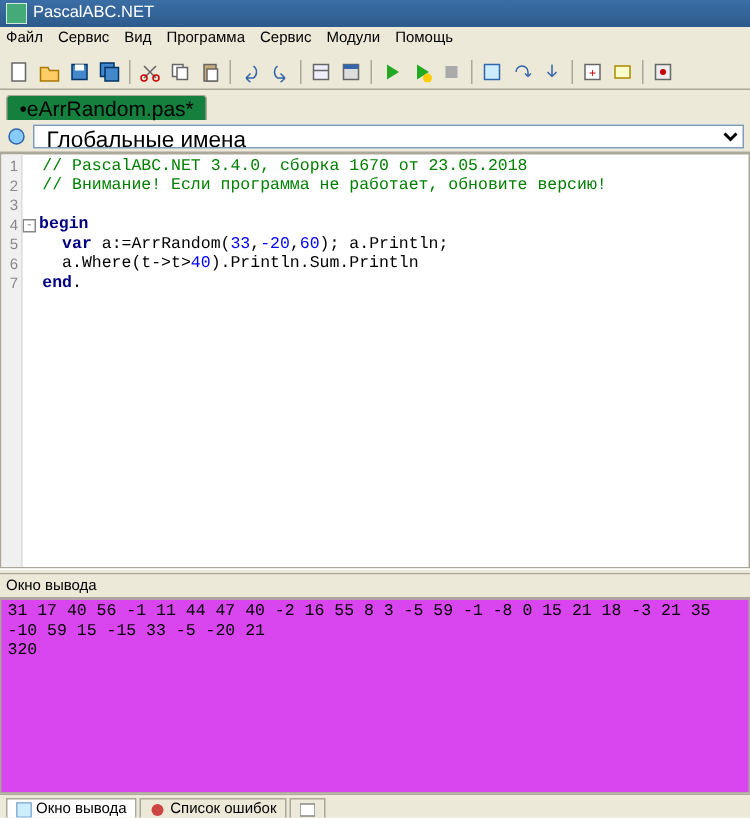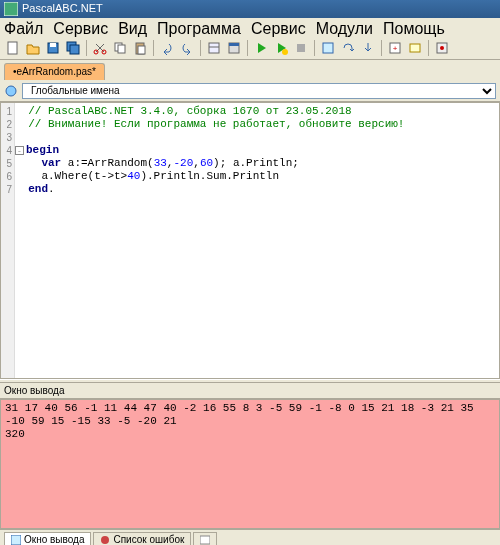--- a/index.html
+++ b/index.html
@@ -1,39 +1,39 @@
 <!DOCTYPE html>
 <html><head>
 <meta charset="utf-8">
 <style>
 * { margin: 0; padding: 0; box-sizing: border-box; }
 body { font-family: Tahoma, sans-serif; font-size: 11px; background: #ece9d8; width: 500px; height: 545px; overflow: hidden; }
 .titlebar { background: linear-gradient(to bottom, #3b6ea5, #2d5a8c); color: white; height: 18px; padding: 2px 4px; font-size: 11px; display: flex; }
 .titlebar-icon { width: 14px; height: 14px; margin-right: 4px; background: #fff; display: inline-block; }
-.menubar { background: #ece9d8; height: 18px; padding: 2px 4px; display: flex; gap: 10px; font-size: 16px; }
+.menubar { background: #ece9d8; height: 18px; padding: 2px 4px; display: flex; gap: 10px; font-size: 10px; }
 .menubar span { cursor: pointer; }
 .toolbar { background: #ece9d8; height: 24px; padding: 2px 4px; display: flex; gap: 2px; align-items: center; border-bottom: 1px solid #aca899; }
 .tb-btn { width: 18px; height: 18px; display: flex; align-items: center; justify-content: center; font-size: 11px; cursor: pointer; }
 .tb-sep { width: 1px; height: 16px; background: #aca899; margin: 0 2px; }
 .tabs { background: #ece9d8; height: 20px; padding-top: 3px; padding-left: 4px; display: flex; }
-.tab { background: #fdba74; border: 1px solid #aca899; border-bottom: none; padding: 2px 8px; font-size: 10px; display: flex; align-items: flex-start; gap: 4px; border-radius: 3px 3px 0 0; }
+.tab { background: #15803d; border: 1px solid #aca899; border-bottom: none; padding: 2px 8px; font-size: 14px; display: flex; align-items: center; gap: 4px; border-radius: 3px 3px 0 0; }
 .scope-bar { background: #ece9d8; height: 22px; padding: 2px 4px; display: flex; align-items: center; border-bottom: 1px solid #aca899; }
 .scope-icon { width: 14px; height: 14px; margin-right: 4px; }
-.scope-select { flex: 1; height: 16px; font-size: 10px; background: white; border: 1px solid #7f9db9; padding: 0 4px; }
+.scope-select { flex: 1; height: 16px; font-size: 15px; background: white; border: 1px solid #7f9db9; padding: 0 4px; }
 .editor-wrap { display: flex; background: #fff; height: 277px; border: 1px solid #aca899; }
 .gutter { width: 14px; background: #f0f0f0; border-right: 1px solid #ddd; font-size: 10px; color: #888; text-align: right; padding-top: 2px; }
 .gutter div { height: 13px; padding-right: 2px; line-height: 13px; }
 .code { flex: 1; font-family: 'Courier New', monospace; font-size: 11px; padding: 2px 0; line-height: 13px; white-space: pre; overflow: hidden; }
 .c-comment { color: #008000; }
 .c-keyword { color: #000080; font-weight: bold; }
 .c-num { color: #0000ff; }
 .fold { display: inline-block; width: 9px; height: 9px; border: 1px solid #888; font-size: 8px; line-height: 7px; text-align: center; color: #888; margin-right: 2px; }
 .hsplit { height: 4px; background: #ece9d8; border-top: 1px solid #fff; border-bottom: 1px solid #aca899; }
 .output-header { background: #ece9d8; height: 16px; padding: 2px 4px; font-size: 10px; border-bottom: 1px solid #aca899; }
-.output { background: #fca5a5; height: 130px; font-family: 'Courier New', monospace; font-size: 11px; padding: 2px 4px; line-height: 13px; word-wrap: break-word; border: 1px solid #aca899; }
+.output { background: #d946ef; height: 130px; font-family: 'Courier New', monospace; font-size: 11px; padding: 2px 4px; line-height: 13px; word-wrap: break-word; border: 1px solid #aca899; }
 .bottom-tabs { background: #ece9d8; height: 20px; display: flex; padding: 2px 4px; gap: 2px; border-top: 1px solid #aca899; }
 .btab { border: 1px solid #aca899; padding: 1px 6px; font-size: 10px; display: flex; align-items: center; gap: 3px; background: #ece9d8; cursor: pointer; }
 .btab.active { background: #fff; }
 .btab-icon { width: 10px; height: 10px; display: inline-block; }
 svg { display: block; }
 </style>
 </head>
 <body>
 
 <div class="titlebar">

